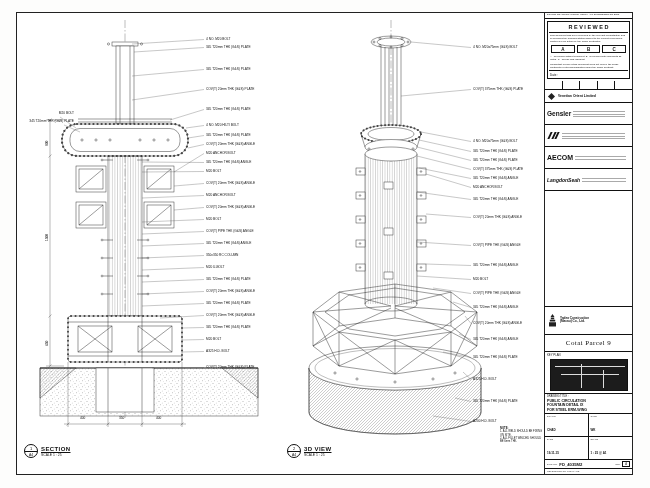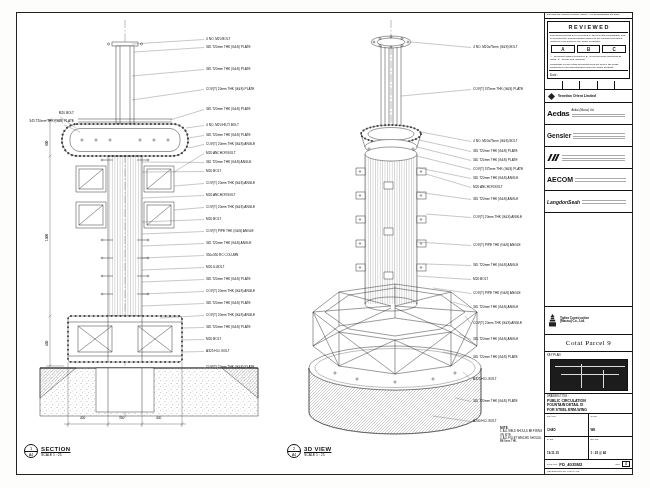--- a/index.html
+++ b/index.html
@@ -489,30 +489,20 @@
       <div class="sig"></div>
       <div class="sig"></div>
       <div class="sig"></div>
     </div>
 
     <div class="c-row" style="height:13px">
       <div class="v-logo"></div>
       <div class="c-nm">Venetian Orient Limited</div>
     </div>
     <div class="c-row" style="height:22px">
-      <div class="logo-aedas">Aedas</div>
-      <div class="c-right">
-        <div class="c-sm">Aedas (Macau) Ltd.</div>
-        <div class="addr">
-            <i></i>
-            <i></i>
-          </div>
-      </div>
-    </div>
-    <div class="c-row" style="height:22px">
       <div class="logo-gensler">Gensler</div>
       <div class="c-right">
         <div class="addr">
             <i></i>
             <i></i>
             <i></i>
           </div>
       </div>
     </div>
     <div class="c-row" style="height:22px">

